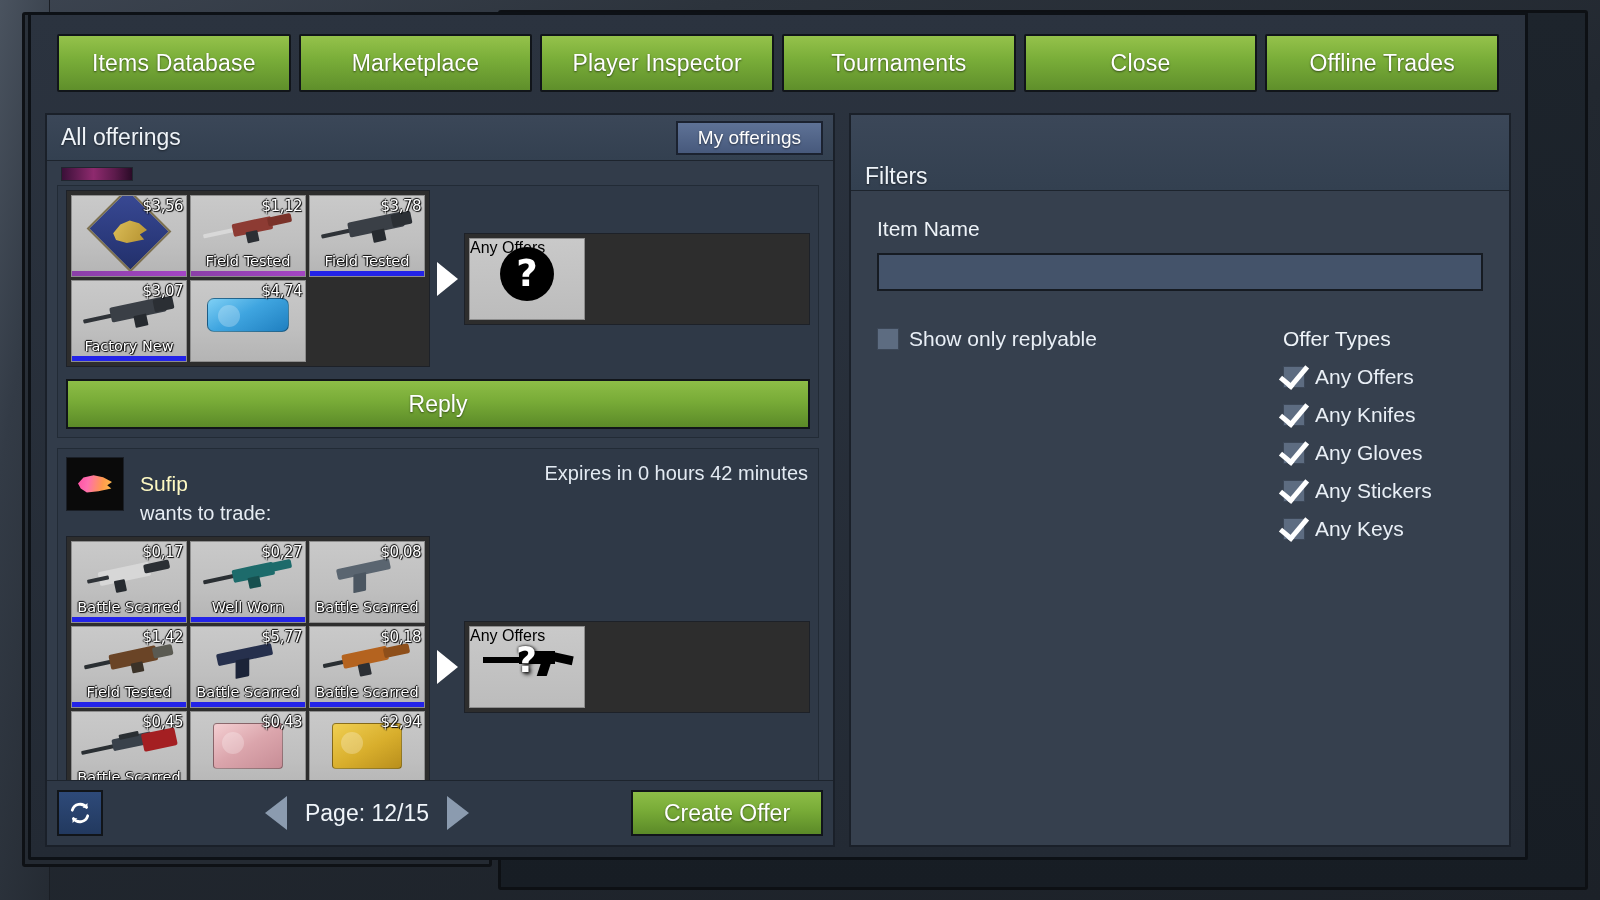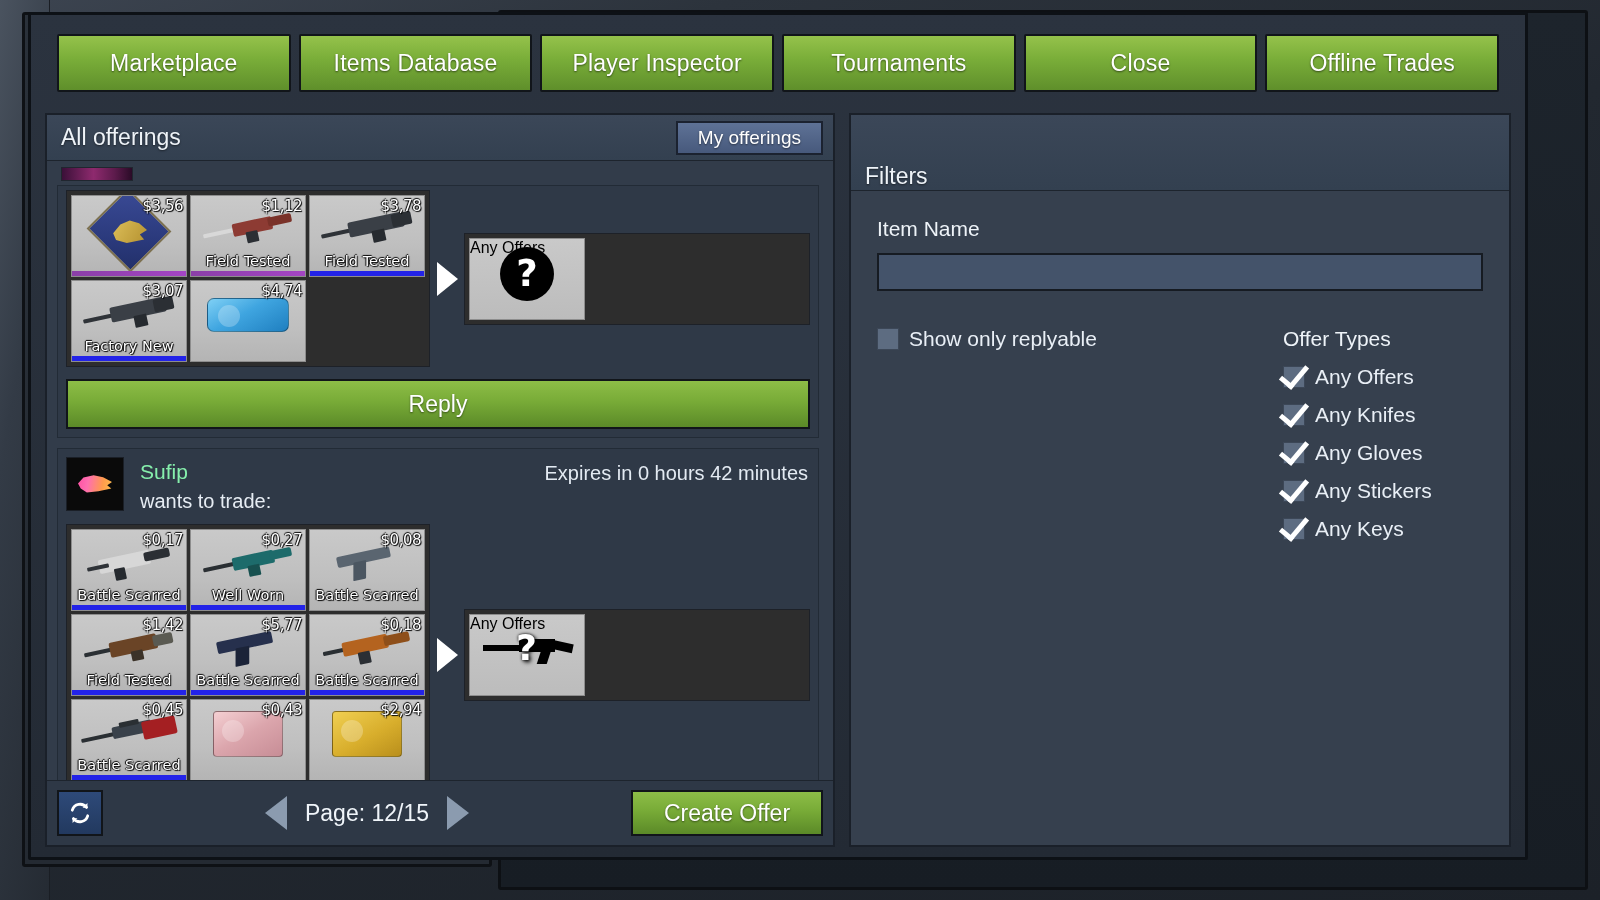--- a/index.html
+++ b/index.html
@@ -157,21 +157,21 @@
     background: #0a0a0a;
     border: 1px solid #1a1f27;
     display: flex; align-items: center; justify-content: center;
   }
   .avatar-glyph {
     width: 34px; height: 20px;
     background: linear-gradient(100deg, #ff4fa3 0%, #ff6fb0 30%, #ff9a4d 70%, #ffc04d 100%);
     clip-path: polygon(0% 48%, 16% 18%, 46% 6%, 74% 16%, 100% 40%, 86% 56%, 98% 72%, 60% 86%, 26% 92%, 8% 72%);
   }
   .offer-user { margin-left: 16px; line-height: 1.45; }
-  .offer-user .name { color: #86efac; font-size: 21px; }
+  .offer-user .name { color: #fef9c3; font-size: 21px; margin-top: 12px; }
   .offer-user .wants { color: #e6ecf3; font-size: 20px; }
   .offer-expire {
     margin-left: auto; margin-top: 5px;
     color: #e3eaf2; font-size: 20px; white-space: nowrap;
   }
 
   .trade-row {
     display: flex; align-items: center;
     padding: 4px 8px 8px 8px;
   }
@@ -425,22 +425,22 @@
   <div class="bg-window-right"></div>
   <div class="bg-rail"></div>
   <div class="bg-rail-thumb"></div>
   <div class="bg-strip-dark"></div>
   <div class="bg-blue-tab"></div>
   <div class="bg-gold-emblem"></div>
 
   <div class="window">
 
     <div class="navbar">
+      <div class="nav-btn">Items Database</div>
       <div class="nav-btn">Marketplace</div>
-      <div class="nav-btn">Items Database</div>
       <div class="nav-btn">Player Inspector</div>
       <div class="nav-btn">Tournaments</div>
       <div class="nav-btn">Close</div>
       <div class="nav-btn">Offline Trades</div>
     </div>
 
     <div class="body-area">
 
       <div class="left-panel">
 

